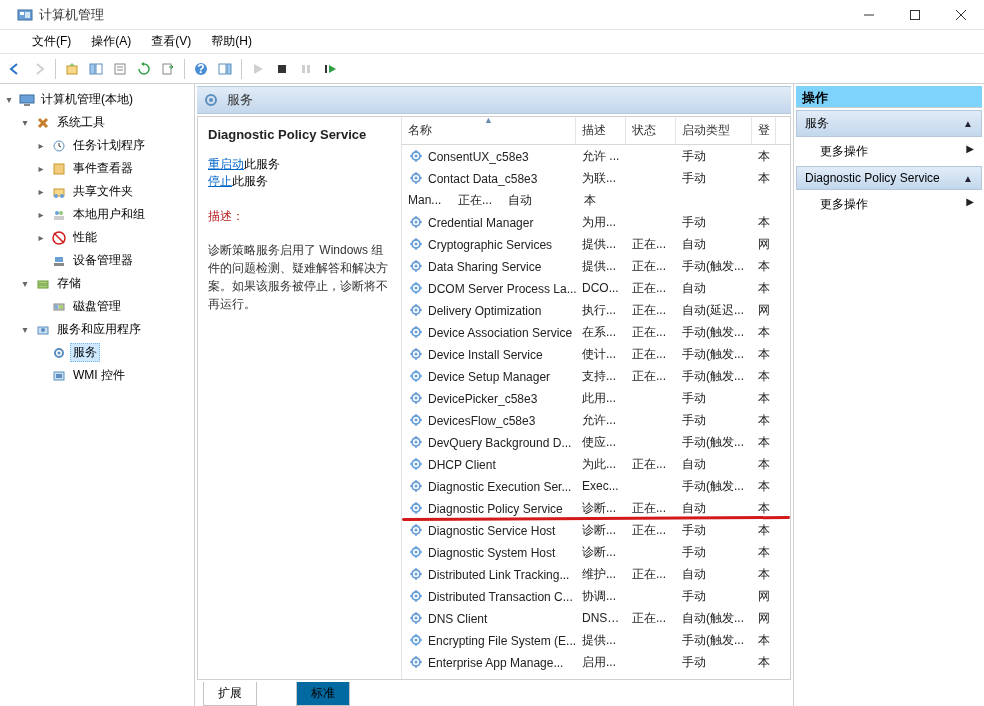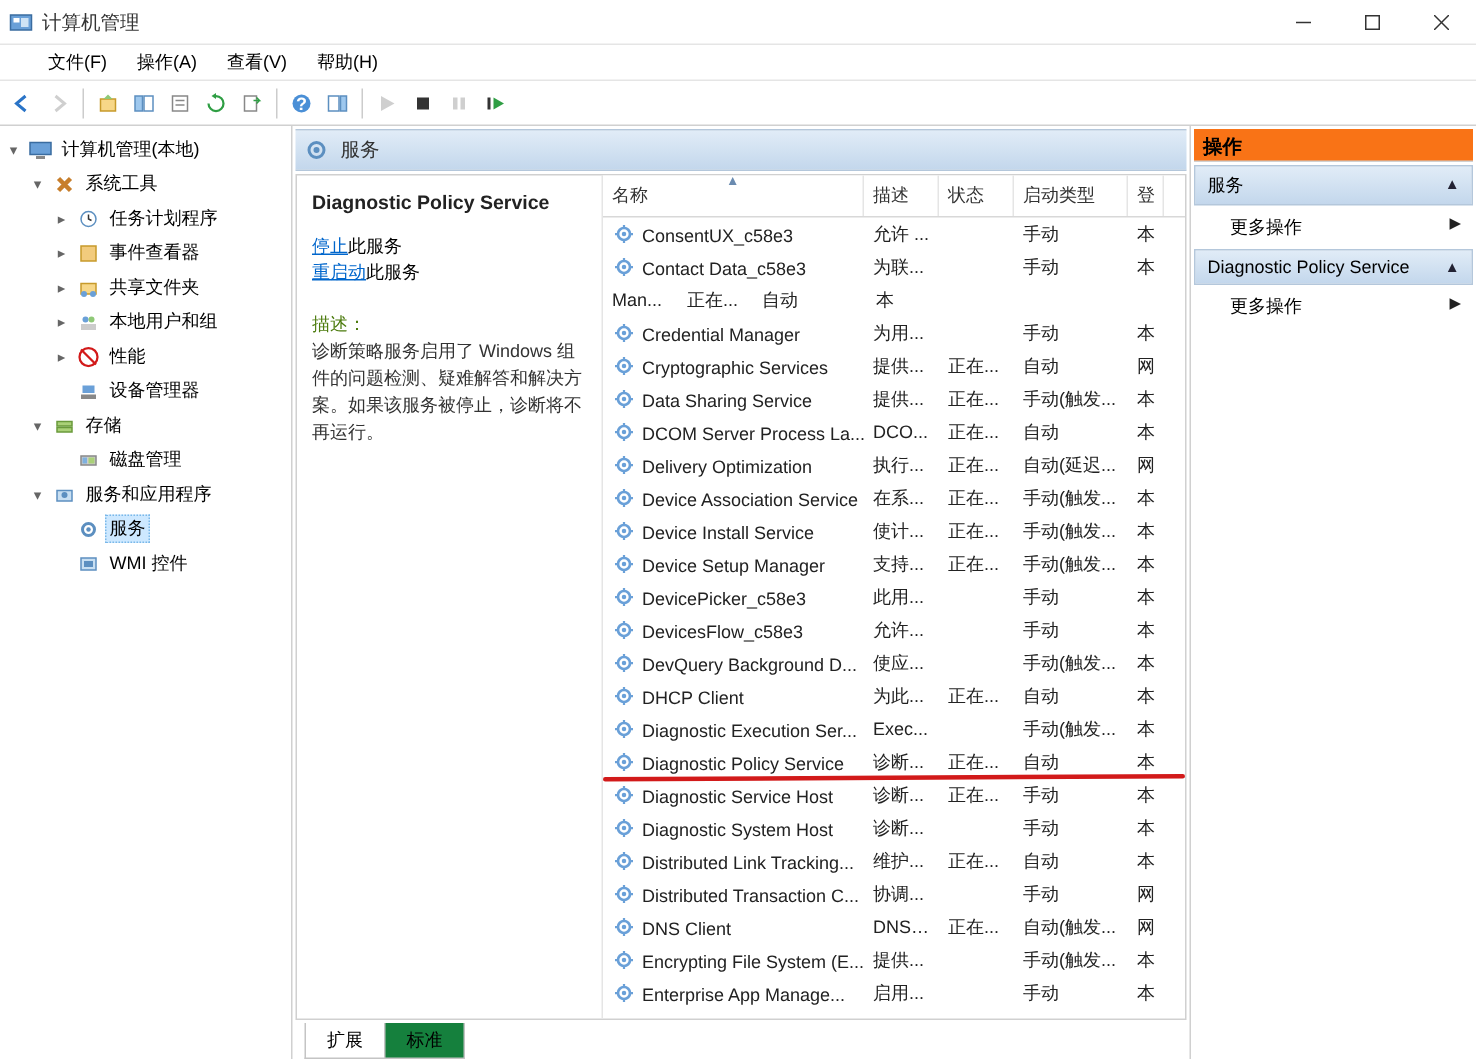--- a/index.html
+++ b/index.html
@@ -1,18 +1,18 @@
 <!DOCTYPE html>
 <html><head>
 <meta charset="utf-8">
 <style>
 * { box-sizing: border-box; margin: 0; padding: 0; font-family: "Microsoft YaHei", "Segoe UI", Tahoma, sans-serif; font-size: 12px; }
 body { background: #fff; width: 984px; height: 706px; overflow: hidden; display: flex; flex-direction: column; }
 
-.titlebar { height: 30px; display: flex; align-items: center; padding-left: 6px; border-bottom: 1px solid #e5e5e5; }
+.titlebar { height: 30px; display: flex; align-items: center; padding-left: 17px; border-bottom: 1px solid #e5e5e5; }
 .titlebar-icon { width: 16px; height: 16px; margin-right: 6px; display:flex; align-items:center; justify-content:center;}
 .titlebar-title { flex: 1; font-size: 13px; color: #333; }
 .win-controls { display: flex; }
 .win-btn { width: 46px; height: 30px; display: flex; align-items: center; justify-content: center; color: #555; }
 
 .menubar { height: 24px; display: flex; align-items: center; padding-left: 22px; border-bottom: 1px solid #e5e5e5; }
 .menu-item { padding: 3px 10px; cursor: default; }
 
 .toolbar { height: 30px; display: flex; align-items: center; padding: 0 4px; border-bottom: 1px solid #d0d0d0; gap: 2px; }
 .tb-btn { width: 22px; height: 22px; display: flex; align-items: center; justify-content: center; border: 1px solid transparent; }
@@ -31,47 +31,47 @@
 .mid-pane { flex: 1; display: flex; flex-direction: column; border-right: 1px solid #d0d0d0; min-width:0;}
 .mid-header { height: 28px; background: linear-gradient(#e1ecf7,#c3d7ec); border: 1px solid #b4c7db; border-width:1px 0; display: flex; align-items: center; padding: 0 6px; margin:2px; }
 .mid-header-icon { margin-right: 8px; display:flex;}
 .mid-header-title { font-size: 13px; color: #333; }
 
 .mid-body { flex: 1; display: flex; border: 1px solid #d0d0d0; margin: 0 2px; min-height:0;}
 .detail-col { width: 204px; padding: 10px; border-right: 1px solid #e5e5e5; overflow:auto;}
 .detail-title { font-weight: bold; font-size: 13px; color: #222; margin-bottom: 14px; }
 .detail-links { margin-bottom: 18px; }
 .detail-link { color: #0066cc; text-decoration: underline; cursor: pointer; }
-.detail-desc-label { margin-bottom: 0; color:#4d7c0f;}
+.detail-desc-label { margin-bottom: 16px; color:#b91c1c;}
 .detail-desc-text { color: #333; line-height: 1.5; }
 
 .list-col { flex: 1; display: flex; flex-direction: column; min-width:0;}
 .list-header { display: flex; border-bottom: 1px solid #d8d8d8; background: #fff; }
 .list-header-cell { padding: 5px 6px; border-right: 1px solid #e5e5e5; color: #333; position:relative; cursor:pointer;}
 .sort-arrow { position:absolute; left:50%; top:-2px; transform:translateX(-50%); font-size:9px; color:#6a8bb0;}
 .col-name { width: 174px; }
 .col-desc { width: 50px; }
 .col-status { width: 50px; }
 .col-start { width: 76px; }
 .col-logon { width: 24px; }
 
 .list-body { flex: 1; overflow-x: auto; overflow-y: hidden; }
 .list-row { display: flex; align-items: center; height: 22px; }
 .list-cell { padding: 0 6px; white-space: nowrap; overflow: hidden; text-overflow: ellipsis; color:#222;}
 .svc-icon { width:16px; height:16px; margin-right:4px; flex-shrink:0; display:inline-flex; align-items:center; justify-content:center;}
 .cell-name { width: 174px; display:flex; align-items:flex-end;}
 .highlighted { position: relative; }
 .highlighted::after { content:""; position:absolute; left:0; right:0; bottom:-1px; height:3px; background:#d21a1a; border-radius:2px; transform: rotate(-0.3deg);}
 
-.tabs { height: 24px; display: flex; align-items: flex-start; padding-left: 8px; margin-top:2px;}
-.tab { padding: 3px 14px; border: 1px solid #c4c4c4; background: #15803d; margin-right: -1px; cursor:pointer; border-top:none;}
+.tabs { height: 24px; display: flex; align-items: flex-start; padding-left: 8px; margin-top:2px;gap:40px;}
+.tab { padding: 3px 14px; border: 1px solid #c4c4c4; background: #0369a1; margin-right: -1px; cursor:pointer; border-top:none;}
 .tab.active { background: #fff; }
 
 .actions-pane { width: 190px; padding: 2px; }
-.ap-title-row { height: 22px; background:#f97316; border-bottom:1px solid #d0d0d0; padding: 3px 6px; font-weight:bold; font-size:13px; margin-bottom:2px;}
+.ap-title-row { height: 22px; background:#7dd3fc; border-bottom:1px solid #d0d0d0; padding: 3px 6px; font-weight:bold; font-size:13px; margin-bottom:2px;}
 .ap-section-head { background: linear-gradient(#e1ecf7,#c3d7ec); border: 1px solid #b4c7db; padding: 4px 8px; display:flex; justify-content:space-between; align-items:center;}
 .ap-section-head .arrow { font-size:10px; color:#223;}
 .ap-item { padding: 6px 8px 6px 24px; display:flex; justify-content:space-between; cursor:pointer;}
 .ap-item .arrow { font-size:10px; color:#222;}
 
 svg { display:block; }
 </style>
 </head>
 <body>
 
@@ -344,22 +344,22 @@
             <circle cx="8" cy="8" r="2" fill="#5c8fc0"></circle>
           </svg>
         </span>
       <span class="mid-header-title">服务</span>
     </div>
 
     <div class="mid-body">
       <div class="detail-col">
         <div class="detail-title">Diagnostic Policy Service</div>
         <div class="detail-links">
+          <div><span class="detail-link">重启动</span><span>此服务</span></div>
           <div><span class="detail-link">停止</span><span>此服务</span></div>
-          <div><span class="detail-link">重启动</span><span>此服务</span></div>
         </div>
         <div class="detail-desc-label">描述：</div>
         <div class="detail-desc-text">诊断策略服务启用了 Windows 组件的问题检测、疑难解答和解决方案。如果该服务被停止，诊断将不再运行。</div>
       </div>
 
       <div class="list-col">
         <div class="list-header">
           <div class="list-header-cell col-name"><span class="sort-arrow">▲</span><span>名称</span></div>
           <div class="list-header-cell col-desc">描述</div>
           <div class="list-header-cell col-status">状态</div>

